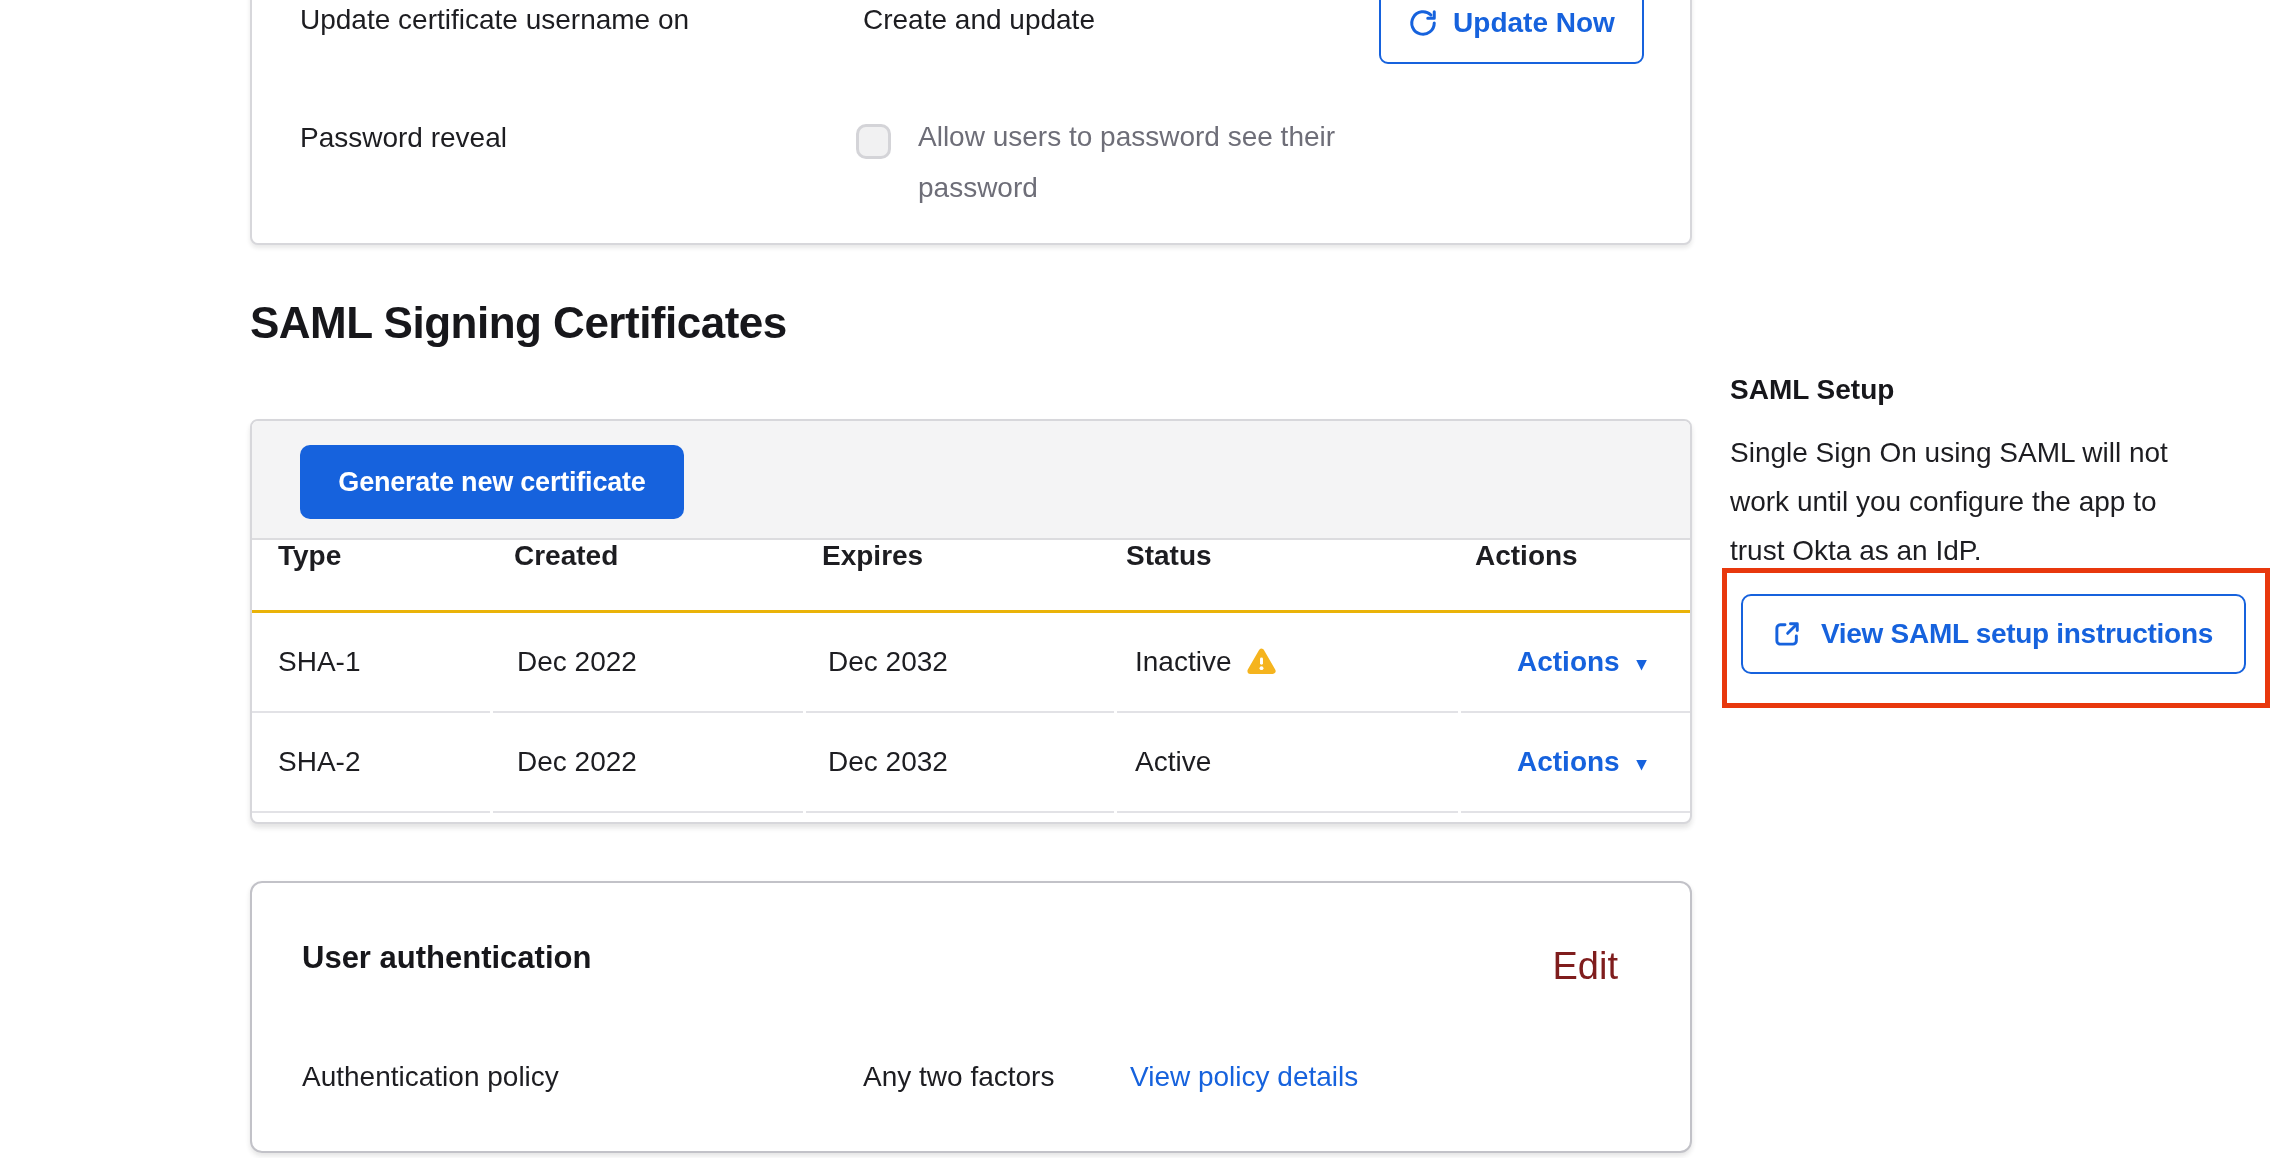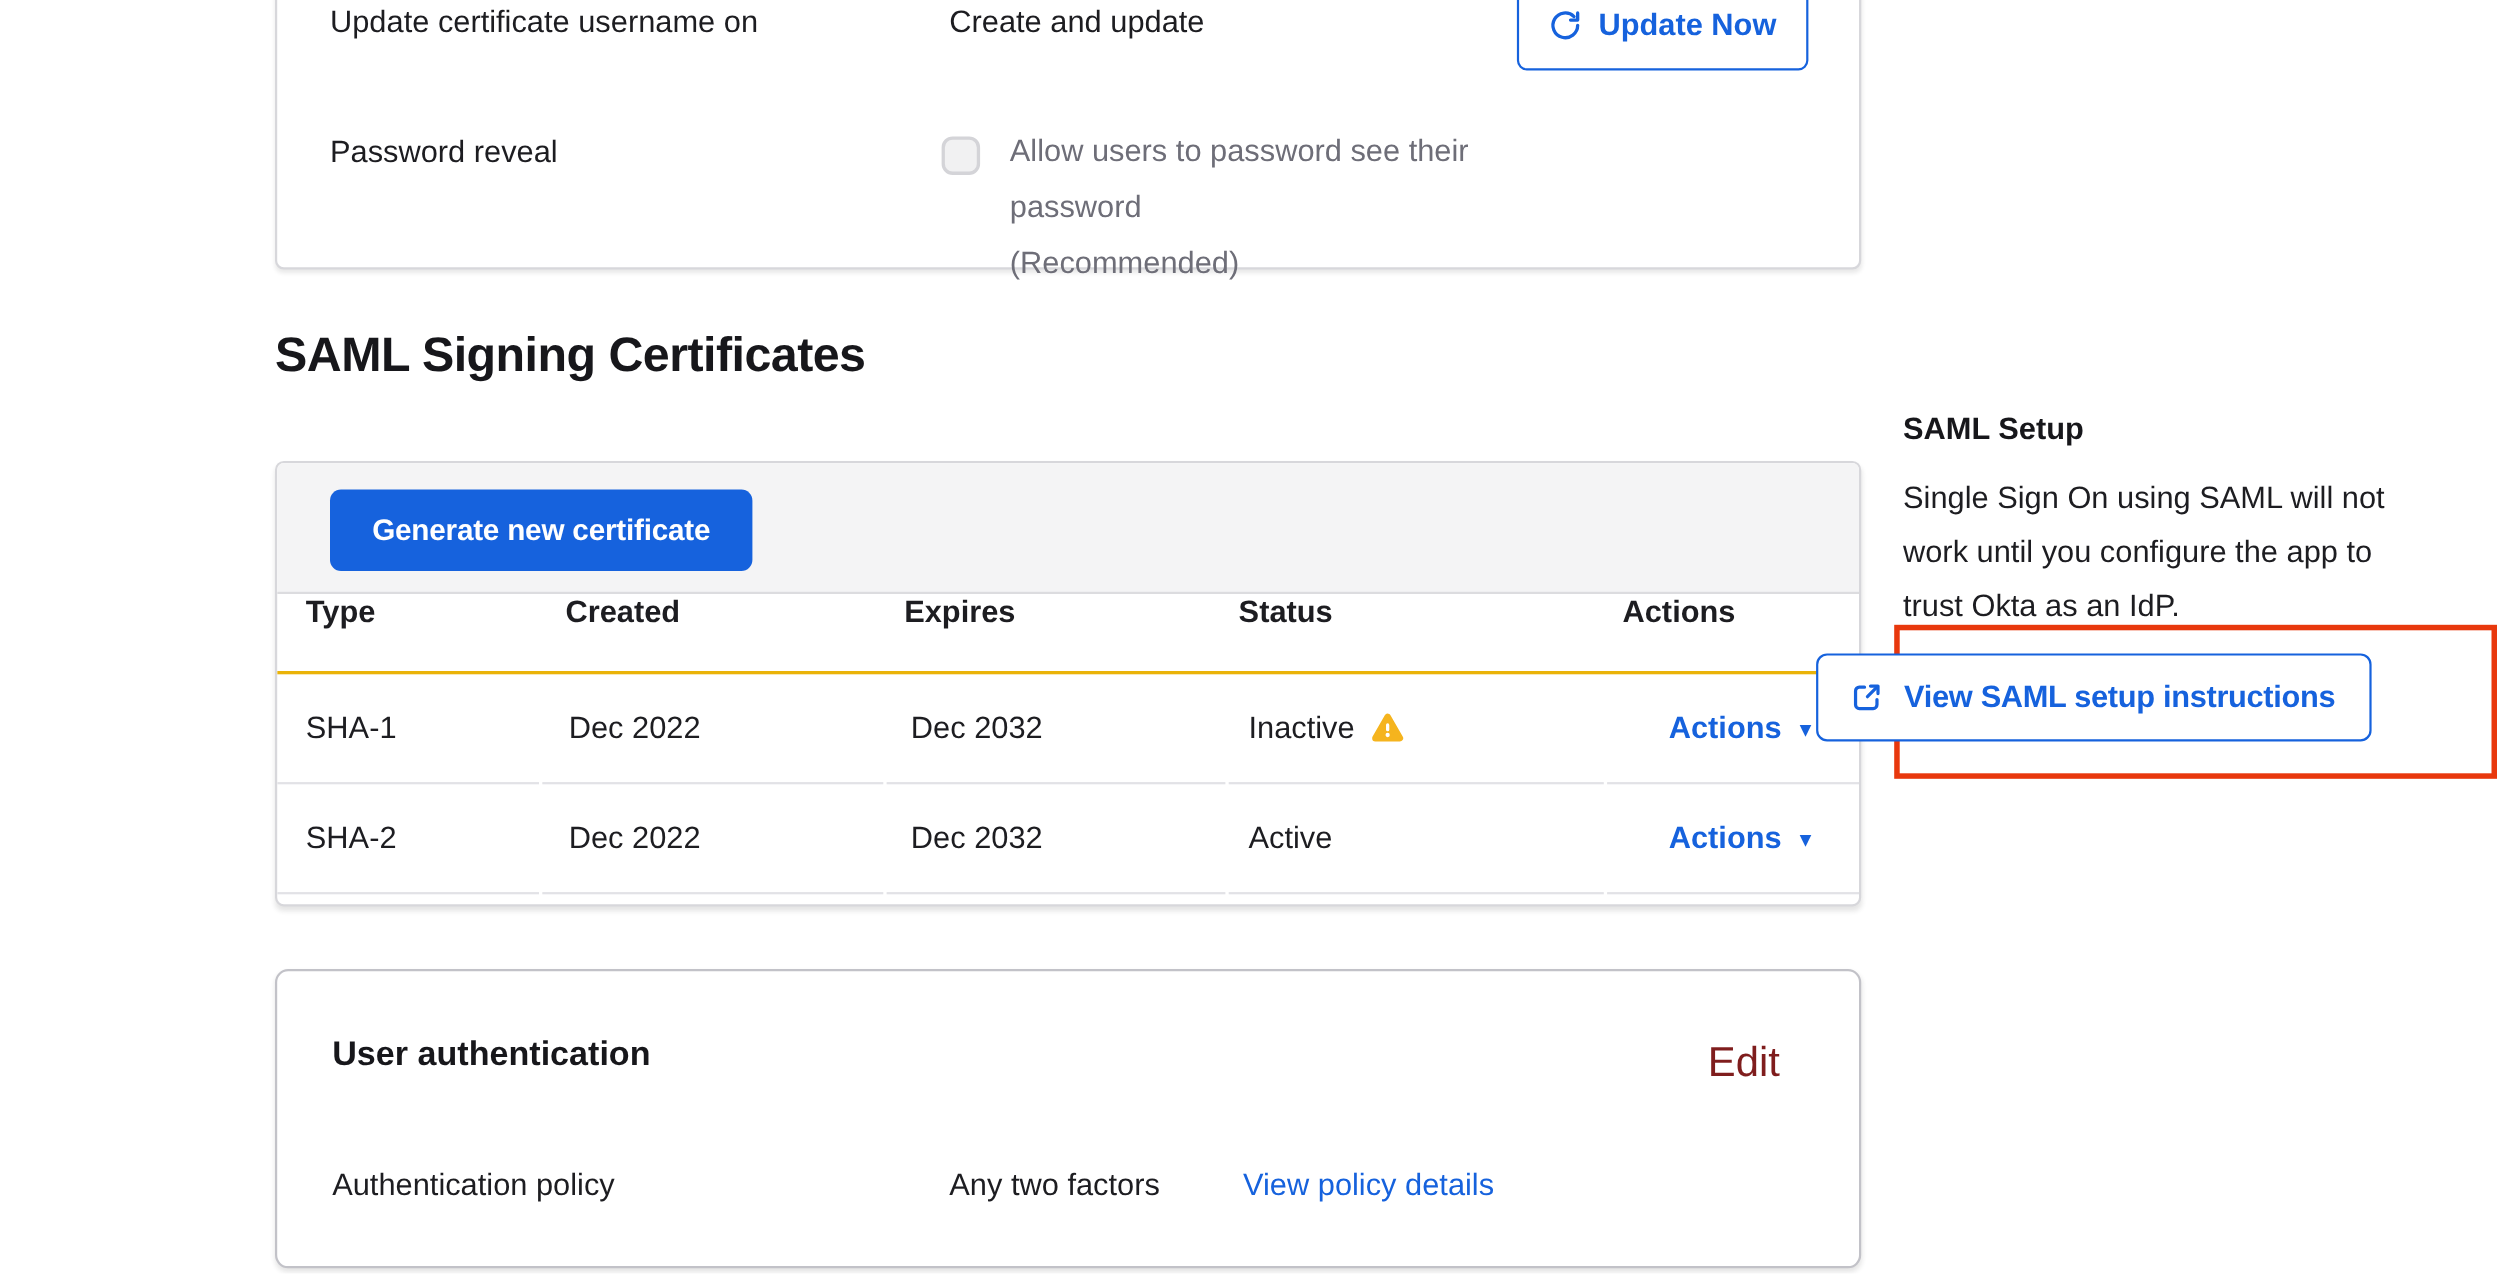--- a/index.html
+++ b/index.html
@@ -69,21 +69,21 @@
   .auth-row .lnk  { position:absolute; left:878px; color:#1662dd; text-decoration:none;
                     cursor:pointer; white-space:nowrap; }
 
   
   .sb-head { position:absolute; left:1730px; top:374px; font-size:28px; font-weight:700; color:#17171b; }
   .sb-para { position:absolute; left:1730px; top:428px; width:560px; font-size:28px;
              line-height:49px; color:#1d1d21; }
   .sb-para span { display:block; white-space:nowrap; }
   .red-box { position:absolute; left:1722px; top:568px; width:548px; height:140px;
              border:5px solid #e8380d; }
-  .setup-btn { position:absolute; left:1651px; top:594px; width:505px; height:80px;
+  .setup-btn { position:absolute; left:1741px; top:594px; width:505px; height:80px;
                justify-content:flex-start; padding-left:28px; gap:18px; border-radius:10px;
                font-size:28px; letter-spacing:-0.3px; }
   .icon { flex:0 0 auto; display:inline-flex; }
 </style>
 </head>
 <body>
 
 <div class="page">
 
   <section class="card card-top">
@@ -97,21 +97,20 @@
           <path d="M21 3v5.2h-5.2"></path>
         </svg>
       </span>
       <span>Update Now</span>
     </button>
 
     <span class="row-label" style="top:144px;">Password reveal</span>
     <span class="checkbox" role="checkbox" aria-checked="false"></span>
     <span class="checkbox-label">
       <span>Allow users to password see their password</span>
-      <span>(Recommended)</span>
     </span>
   </section>
 
   <h1 class="h1">SAML Signing Certificates</h1>
 
   <section class="card card-certs">
     <div class="certs-header">
       <button class="btn-primary">Generate new certificate</button>
     </div>
 

